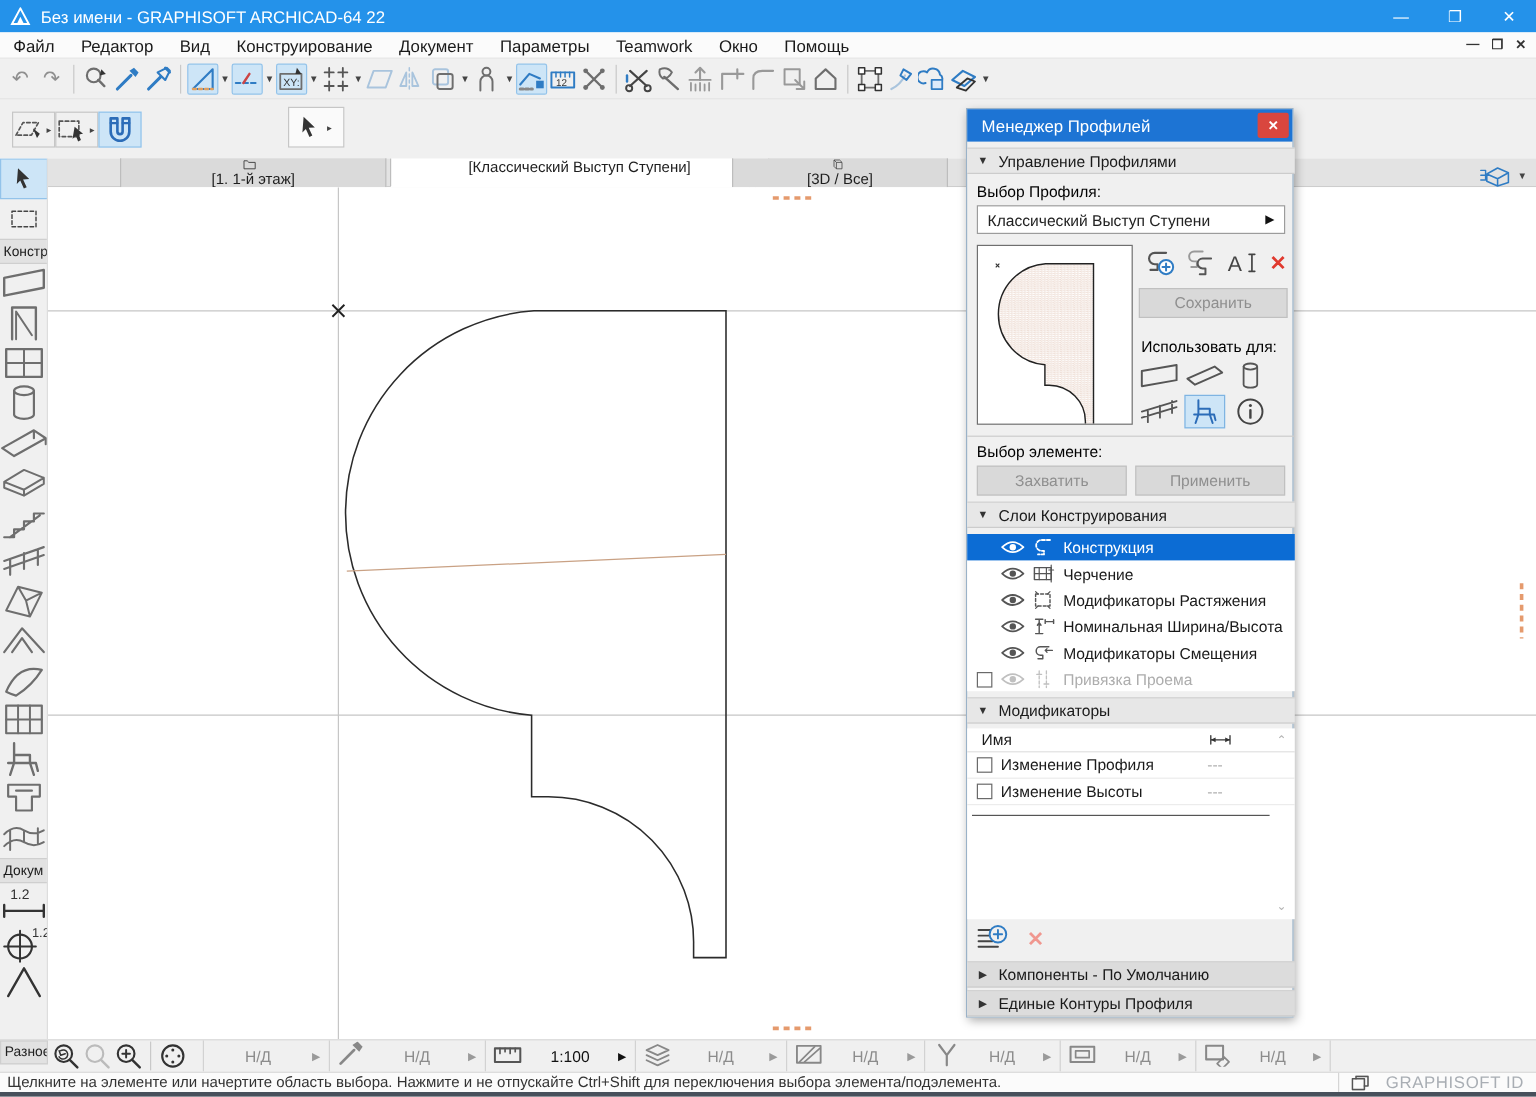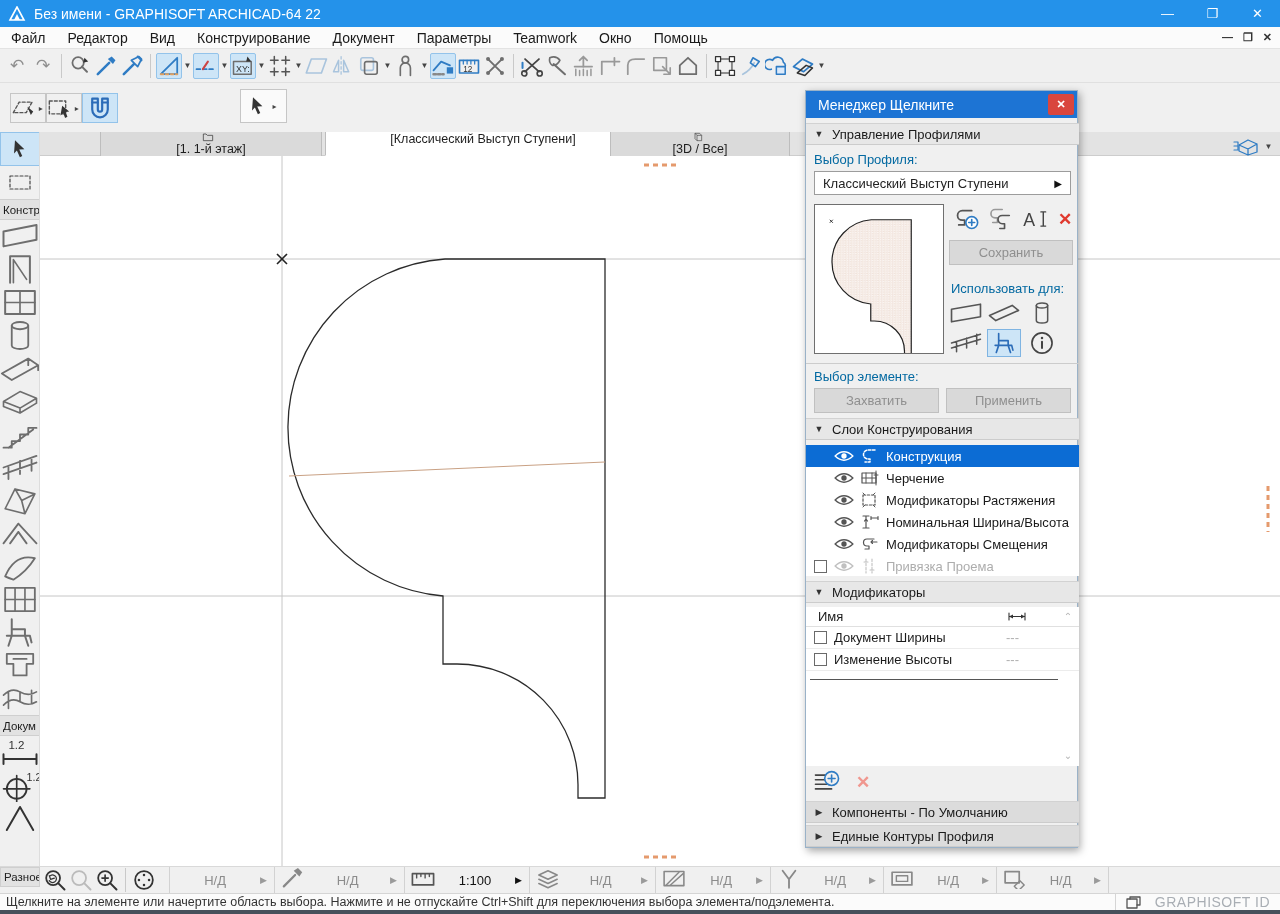--- a/index.html
+++ b/index.html
@@ -54,21 +54,21 @@
   #canvas { position:absolute; left:40px; top:156px; width:1240px; height:710px; background:#ffffff; }
   #canvas svg { position:absolute; left:0; top:0; }
 
   
   #dialog { position:absolute; left:805px; top:90px; width:273px; height:758px; background:#f0f0f0; box-shadow:2px 3px 8px rgba(0,0,0,.35); border:1px solid #9ab2c8; z-index:50; font-size:13px; }
   #dlg-title { position:absolute; left:0; top:0; width:100%; height:27px; background:#1d74d4; color:#fff; display:flex; align-items:center; padding-left:12px; font-size:14px; }
   #dlg-close { position:absolute; right:3px; top:3px; width:26px; height:21px; background:#d9463e; color:#fff; font-size:11px; font-weight:bold; display:flex; align-items:center; justify-content:center; border-radius:2px; }
   .sechdr { position:absolute; left:0; width:273px; height:22px; background:#e7e7e7; border-top:1px solid #d2d2d2; border-bottom:1px solid #cccccc; display:flex; align-items:center; color:#1a1a1a; }
   .sechdr .tri { width:26px; text-align:center; font-size:9px; color:#333; }
   .sechdr.dark { background:#dcdcdc; }
-  .dlabel { position:absolute; color:#0369a1; }
+  .dlabel { position:absolute; color:#000000; }
   .dropdown { position:absolute; left:8px; width:257px; height:24px; background:#fff; border:1px solid #9c9c9c; display:flex; align-items:center; padding:0 8px; }
   .dropdown .tri { margin-left:auto; font-size:10px; color:#111; }
   #preview { position:absolute; left:8px; top:113px; width:130px; height:150px; background:#fff; border:1px solid #6f6f6f; }
   .ibtn { position:absolute; width:30px; height:26px; display:flex; align-items:center; justify-content:center; }
   .ibtn svg { width:24px; height:22px; }
   .gbtn { position:absolute; height:25px; background:#d9d9d9; border:1px solid #c0c0c0; color:#8f8f8f; display:flex; align-items:center; justify-content:center; }
   .ufi { position:absolute; width:34px; height:28px; display:flex; align-items:center; justify-content:center; }
   .ufi svg { width:27px; height:22px; }
   .ufi.hl { background:#cde5f7; border:1px solid #7fb4e2; }
   #layerlist { position:absolute; left:0; top:354px; width:273px; height:131px; background:#fff; }
@@ -514,21 +514,21 @@
       <line x1="289" y1="476" x2="605" y2="462" stroke="#c9a184" stroke-width="1"></line>
 
       <line x1="644" y1="165" x2="678" y2="165" stroke="#e59a6d" stroke-width="3" stroke-dasharray="5 4"></line>
       <line x1="644" y1="857" x2="678" y2="857" stroke="#e59a6d" stroke-width="3" stroke-dasharray="5 4"></line>
       <line x1="1268" y1="486" x2="1268" y2="532" stroke="#e59a6d" stroke-width="3" stroke-dasharray="5 4"></line>
     </svg>
   </div>
 
   <div id="dialog">
     <div id="dlg-title">
-      <span>Менеджер Щелкните</span>
+      <span>Менеджер Профилей</span>
     </div>
     <div id="dlg-close">✕</div>
 
     <div class="sechdr" style="top:32px;">
       <span class="tri">▼</span>
       <span>Управление Профилями</span>
     </div>
 
     <div class="dlabel" style="left:8px; top:61px;">Выбор Профиля:</div>
     <div class="dropdown" style="top:80px;">
@@ -697,21 +697,21 @@
     <div id="modtable">
       <div class="mth">
         <span style="margin-left:12px;">Имя</span>
         <span style="position:absolute; left:200px; width:22px;"><span style="display: inline-block; width: 100%; height: 100%;"><svg viewBox="0 0 22 9" style="width:100%;height:100%" fill="none" stroke-linecap="round" stroke-linejoin="round">
                 <path d="M3 1 V8 M19 1 V8 M3 4.5 H19" stroke="#333" stroke-width="1.1"></path>
                 <path d="M7 2.5 L3 4.5 L7 6.5 Z M15 2.5 L19 4.5 L15 6.5 Z" fill="#333" stroke="none"></path>
               </svg></span></span>
       </div>
       <div class="mrow" style="position:relative;">
         <span class="cbx"></span>
-        <span style="margin-left:7px;">Документ Ширины</span>
+        <span style="margin-left:7px;">Изменение Профиля</span>
         <span class="val">---</span>
       </div>
       <div class="mrow" style="position:relative;">
         <span class="cbx"></span>
         <span style="margin-left:7px;">Изменение Высоты</span>
         <span class="val">---</span>
       </div>
       <div style="position:absolute; left:4px; top:72px; width:248px; border-top:1px solid #555;"></div>
     </div>
     <div id="modscroll">

